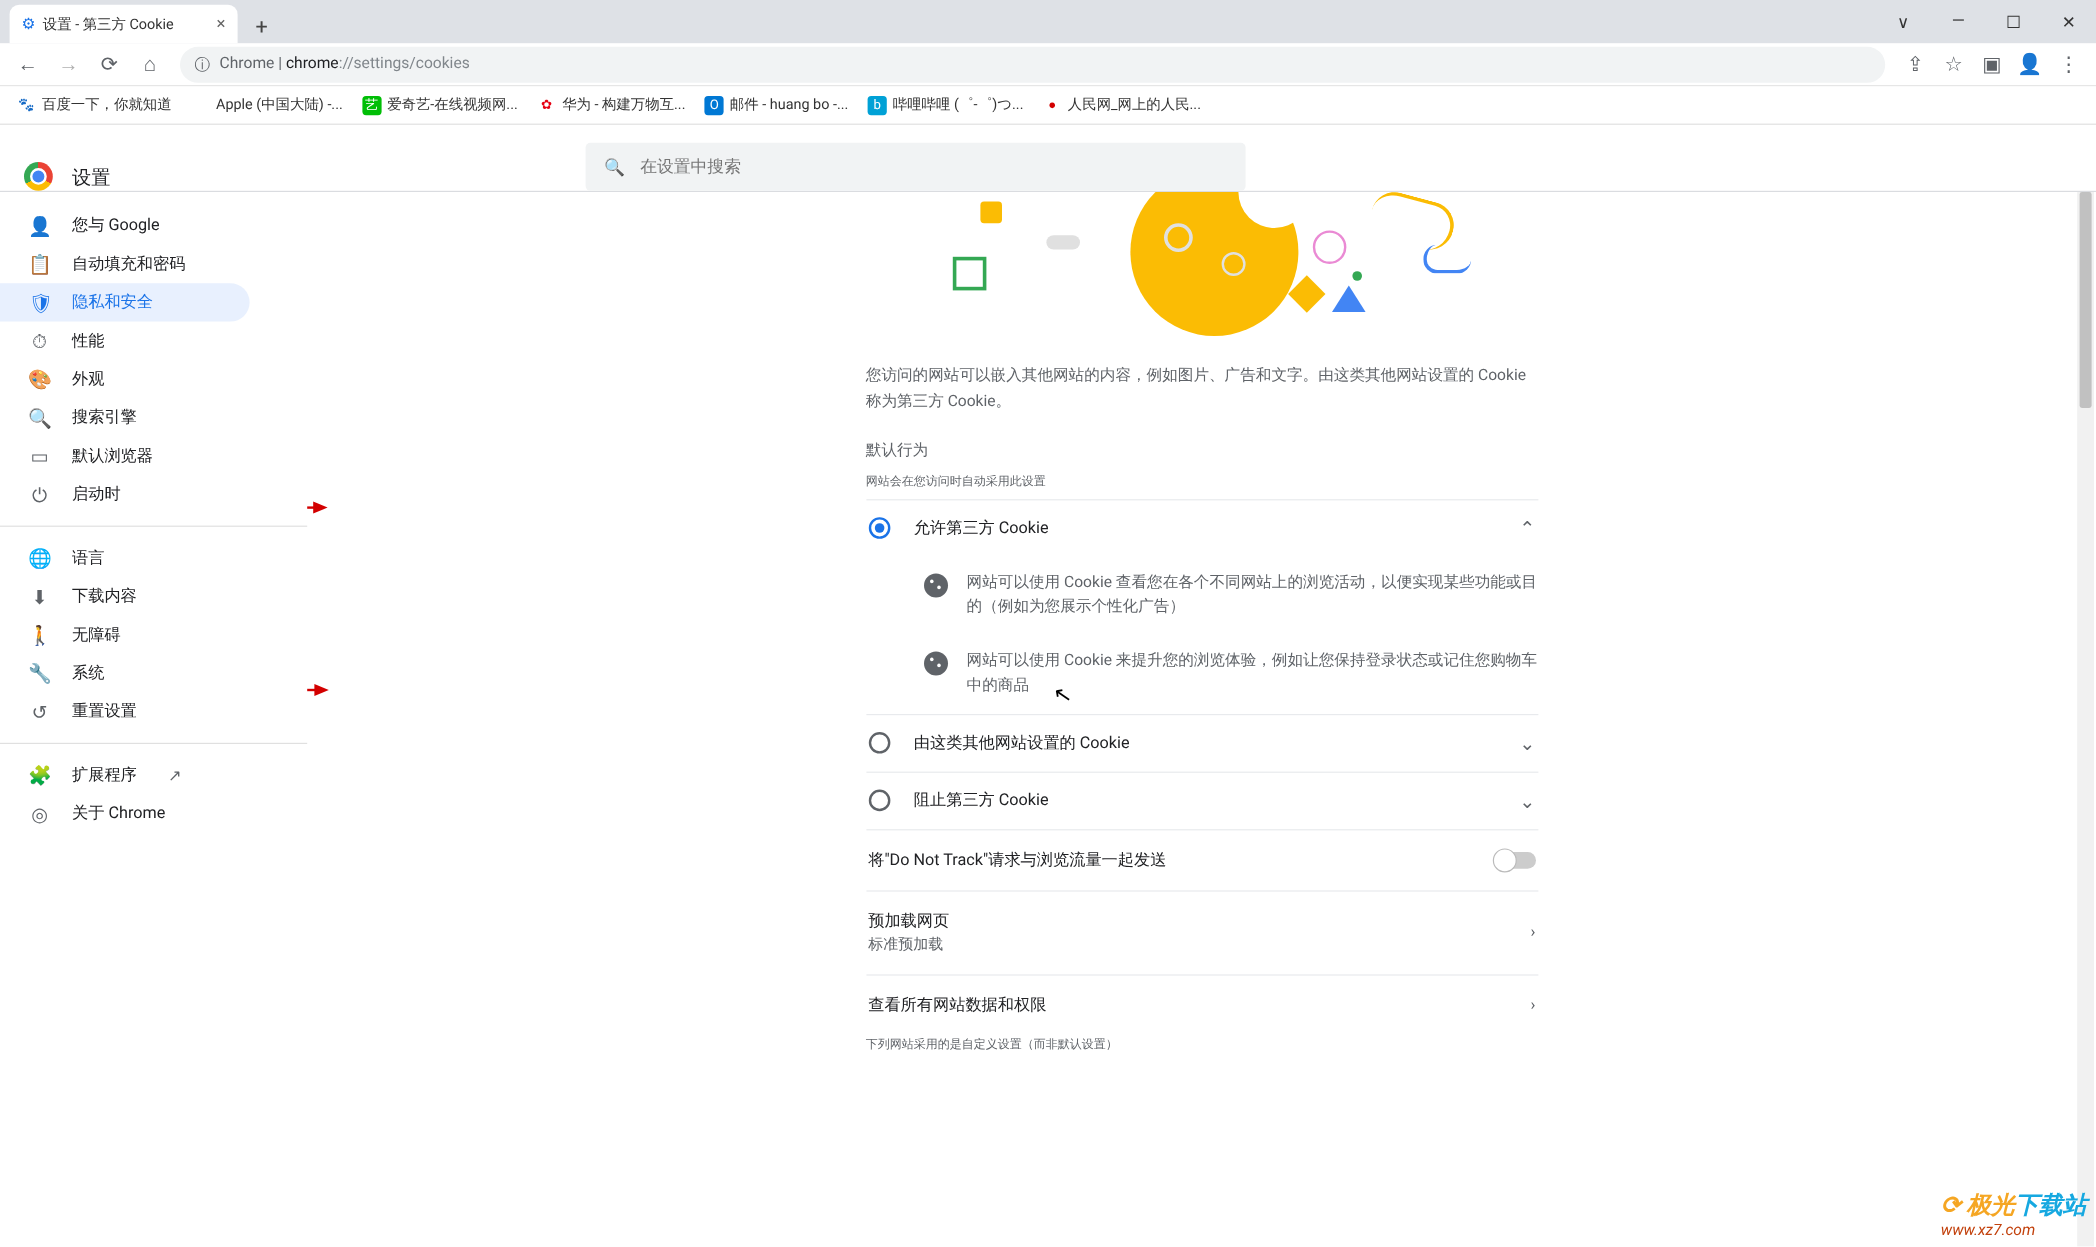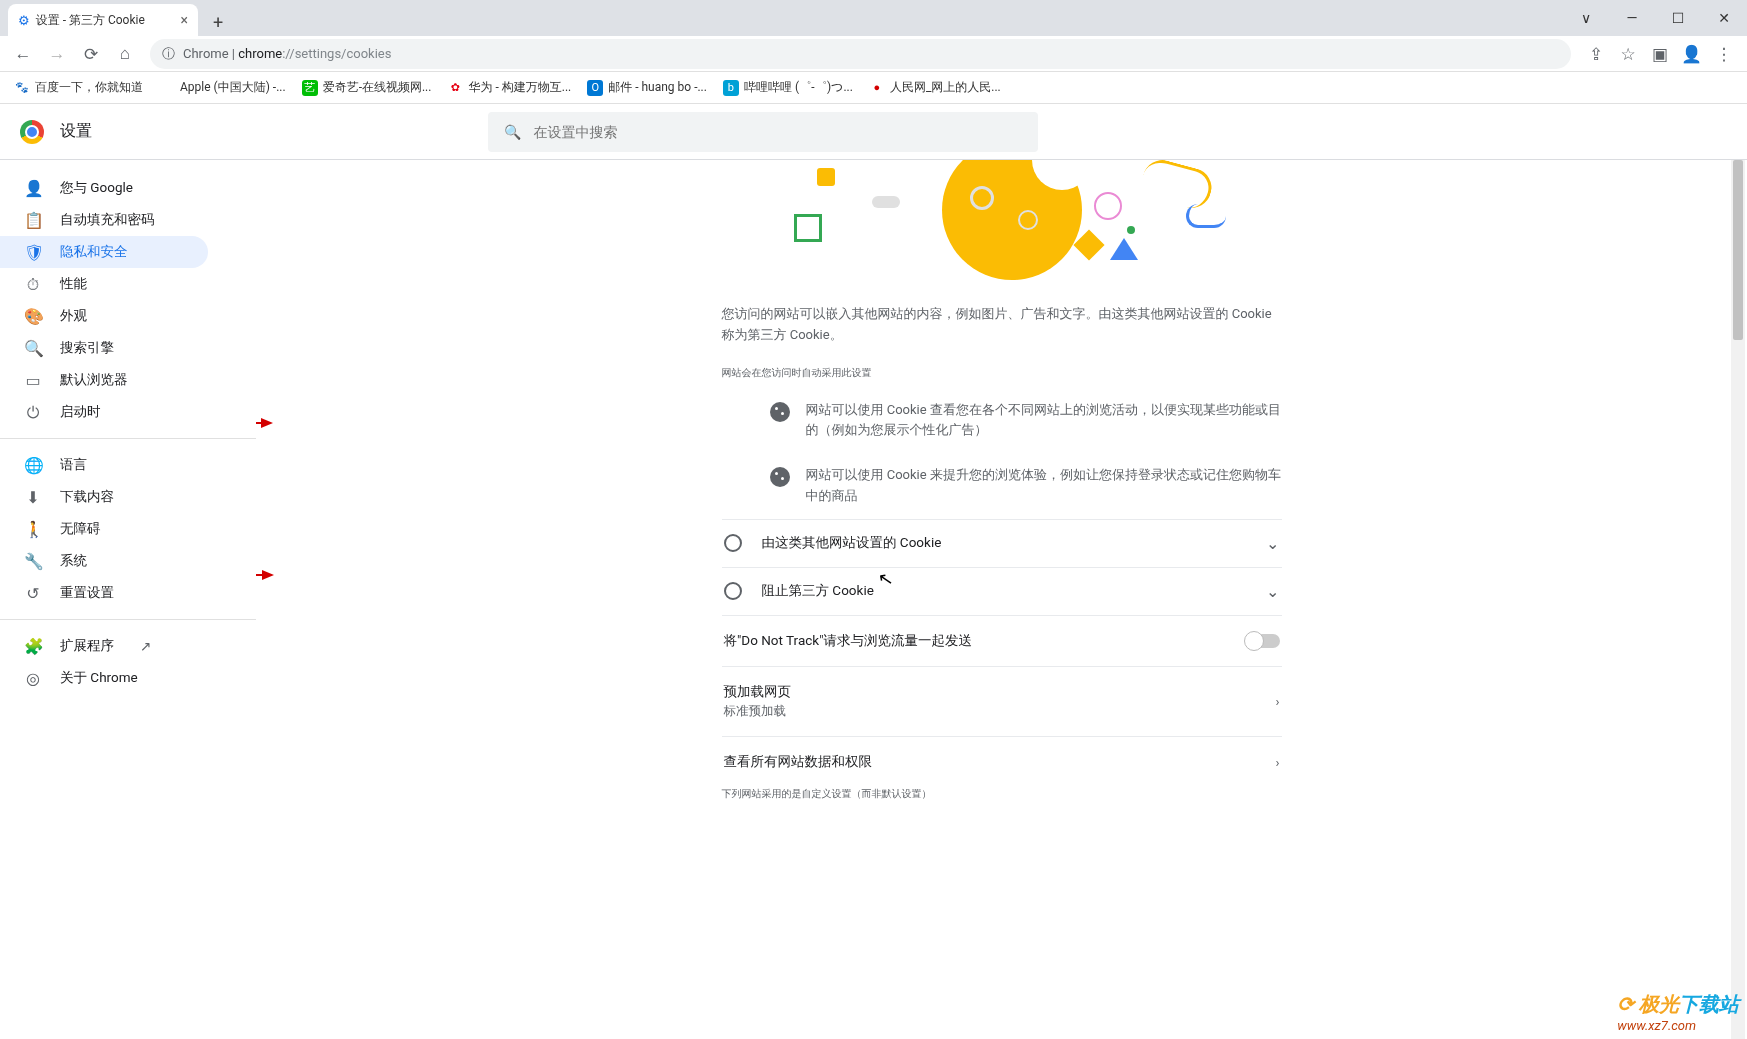--- a/index.html
+++ b/index.html
@@ -22,21 +22,21 @@
   .addr .url-strong { color: #202124; }
   .addr .url-weak { color: #80868b; }
   .tb-right { display: flex; gap: 2px; }
 
   
   .bookmarks { height: 32px; background: #fff; display: flex; align-items: center; padding: 0 10px; gap: 8px; border-bottom: 1px solid #e0e0e0; }
   .bk { display: flex; align-items: center; gap: 5px; font-size: 12px; color: #333; padding: 2px 4px; white-space: nowrap; }
   .bk-icon { width: 16px; height: 16px; border-radius: 3px; display: flex; align-items: center; justify-content: center; font-size: 11px; }
 
   
-  .settings-header { height: 56px; display: flex; align-items: center; padding: 0 20px; gap: 16px; border-bottom: 1px solid #dadce0; }
+  .settings-header { height: 56px; display: flex; align-items: flex-end; padding: 0 20px; gap: 16px; border-bottom: 1px solid #dadce0; }
   .chrome-logo { width: 24px; height: 24px; border-radius: 50%; background: conic-gradient(#ea4335 0 120deg, #fbbc05 120deg 240deg, #34a853 240deg 360deg); position: relative; }
   .chrome-logo::after { content:''; position:absolute; width:10px; height:10px; background:#4285f4; border:2px solid #fff; border-radius:50%; top:5px; left:5px; }
   .settings-title { font-size: 16px; color: #202124; }
   .search-wrap { margin-left: 380px; width: 550px; height: 40px; background: #f1f3f4; border-radius: 4px; display: flex; align-items: center; padding: 0 16px; gap: 12px; color: #5f6368; font-size: 14px; }
 
   
   .body { display: flex; height: calc(100% - 160px); }
   .sidebar { width: 256px; padding: 12px 0; border-right: none; }
   .side-item { display: flex; align-items: center; height: 32px; padding: 0 24px; gap: 18px; font-size: 13.5px; color: #202124; border-radius: 0 16px 16px 0; margin-right: 48px; }
   .side-item.active { background: #e8f0fe; color: #1a73e8; }
@@ -256,22 +256,28 @@
         <span class="shape ill-ring"></span>
           <span class="shape ill-dot"></span>
         <span class="shape ill-diamond"></span>
           <span class="shape ill-tri"></span>
         <span class="shape ill-wave"></span>
           <span class="shape ill-wave2"></span>
       </div>
 
       <p class="desc">您访问的网站可以嵌入其他网站的内容，例如图片、广告和文字。由这类其他网站设置的 Cookie 称为第三方 Cookie。</p>
 
+      <p class="sec-head">默认行为</p>
       <p class="sec-sub">网站会在您访问时自动采用此设置</p>
 
+      <div class="radio-row">
+        <span class="radio checked"></span>
+        <span>允许第三方 Cookie</span>
+        <span class="chev">⌃</span>
+      </div>
       <div class="sub-detail">
         <span class="cookie-ico"></span>
         <span>网站可以使用 Cookie 查看您在各个不同网站上的浏览活动，以便实现某些功能或目的（例如为您展示个性化广告）</span>
       </div>
       <div class="sub-detail">
         <span class="cookie-ico"></span>
         <span>网站可以使用 Cookie 来提升您的浏览体验，例如让您保持登录状态或记住您购物车中的商品</span>
       </div>
 
       <div class="radio-row">

